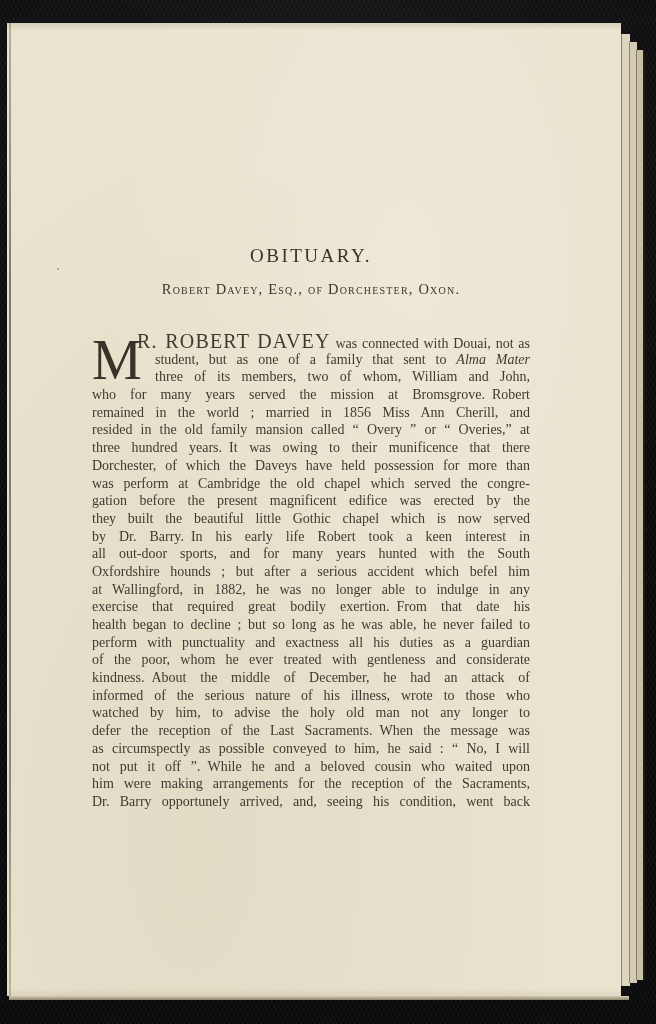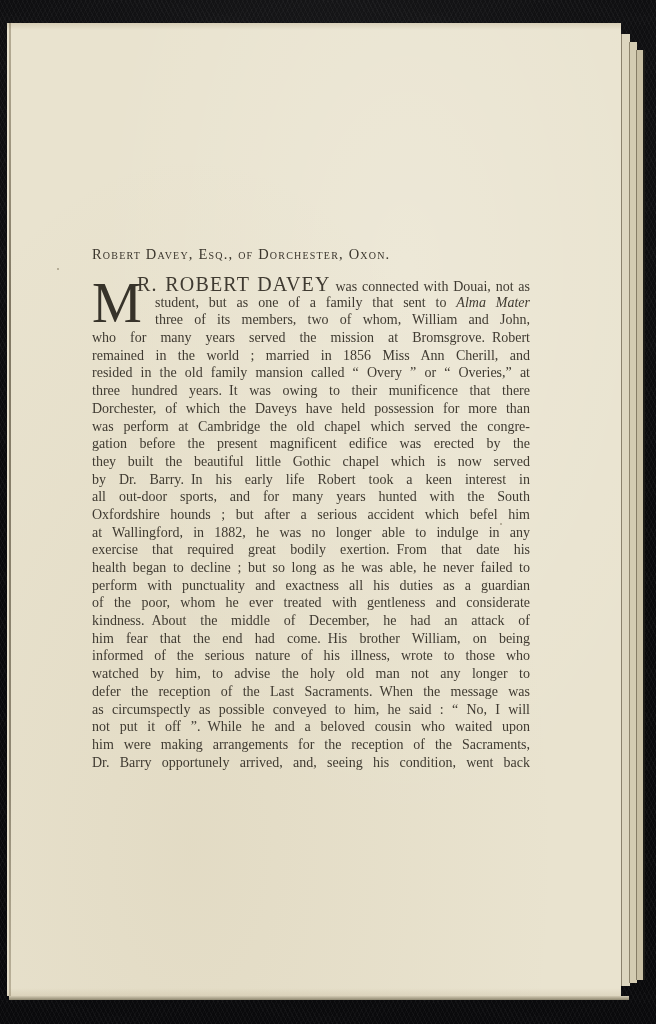--- a/index.html
+++ b/index.html
@@ -38,21 +38,21 @@
     background:linear-gradient(180deg,#d2cab3,#8f8870);
   }
   .content{
     position:absolute;left:85px;top:223px;width:438px;color:#3f3a31;
   }
   .title{
     margin:0 0 15px;font-weight:normal;text-align:center;
     font-size:19px;line-height:20px;letter-spacing:2.5px;color:#37332a;
   }
   .subtitle{
-    margin:0 0 14px;font-weight:normal;
+    margin:0 0 36px;font-weight:normal;text-align:center;
     font-variant:small-caps;font-size:14.5px;line-height:16px;letter-spacing:1.2px;color:#3b362d;
   }
   .bodywrap{position:relative;}
   .dropcap{
     position:absolute;left:0;top:1px;
     font-size:56px;line-height:52px;color:#37332a;
   }
   .bline{
     font-size:14px;line-height:17.7px;height:17.7px;overflow:hidden;
     text-align:justify;text-align-last:justify;word-spacing:0.5px;
@@ -68,20 +68,21 @@
 </style>
 </head>
 <body>
 
 <div class="stage">
   <div class="page">
     <div class="gutter"></div>
     <div class="speck speck1"></div>
     <div class="speck speck2"></div>
     <div class="content">
+      <h1 class="title">OBITUARY.</h1>
       <h2 class="subtitle">Robert Davey, Esq., of Dorchester, Oxon.</h2>
       <div class="bodywrap">
         <span class="dropcap">M</span>
         <div id="body-lines">
             <div class="bline"><span class="caps">R. ROBERT DAVEY</span><span> was connected with Douai, not as a</span></div>
             <div class="bline"><span>student, but as one of a family that sent to </span><span class="italic">Alma Mater</span></div>
             <div class="bline"><span>three of its members, two of whom, William and John,</span></div>
             <div class="bline"><span>who for many years served the mission at Bromsgrove. Robert</span></div>
             <div class="bline"><span>remained in the world ; married in 1856 Miss Ann Cherill, and</span></div>
             <div class="bline"><span>resided in the old family mansion called “ Overy ” or “ Overies,” at</span></div>
@@ -92,21 +93,20 @@
             <div class="bline"><span>they built the beautiful little Gothic chapel which is now served</span></div>
             <div class="bline"><span>by Dr. Barry. In his early life Robert took a keen interest in</span></div>
             <div class="bline"><span>all out-door sports, and for many years hunted with the South</span></div>
             <div class="bline"><span>Oxfordshire hounds ; but after a serious accident which befel him</span></div>
             <div class="bline"><span>at Wallingford, in 1882, he was no longer able to indulge in any</span></div>
             <div class="bline"><span>exercise that required great bodily exertion. From that date his</span></div>
             <div class="bline"><span>health began to decline ; but so long as he was able, he never failed to</span></div>
             <div class="bline"><span>perform with punctuality and exactness all his duties as a guardian</span></div>
             <div class="bline"><span>of the poor, whom he ever treated with gentleness and considerate</span></div>
             <div class="bline"><span>kindness. About the middle of December, he had an attack of</span></div>
-            <div class="bline"><span>him fear that the end had come. His brother William, on being</span></div>
             <div class="bline"><span>informed of the serious nature of his illness, wrote to those who</span></div>
             <div class="bline"><span>watched by him, to advise the holy old man not any longer to</span></div>
             <div class="bline"><span>defer the reception of the Last Sacraments. When the message was</span></div>
             <div class="bline"><span>as circumspectly as possible conveyed to him, he said : “ No, I will</span></div>
             <div class="bline"><span>not put it off ”. While he and a beloved cousin who waited upon</span></div>
             <div class="bline"><span>him were making arrangements for the reception of the Sacraments,</span></div>
             <div class="bline"><span>Dr. Barry opportunely arrived, and, seeing his condition, went back</span></div>
           </div>
       </div>
     </div>

